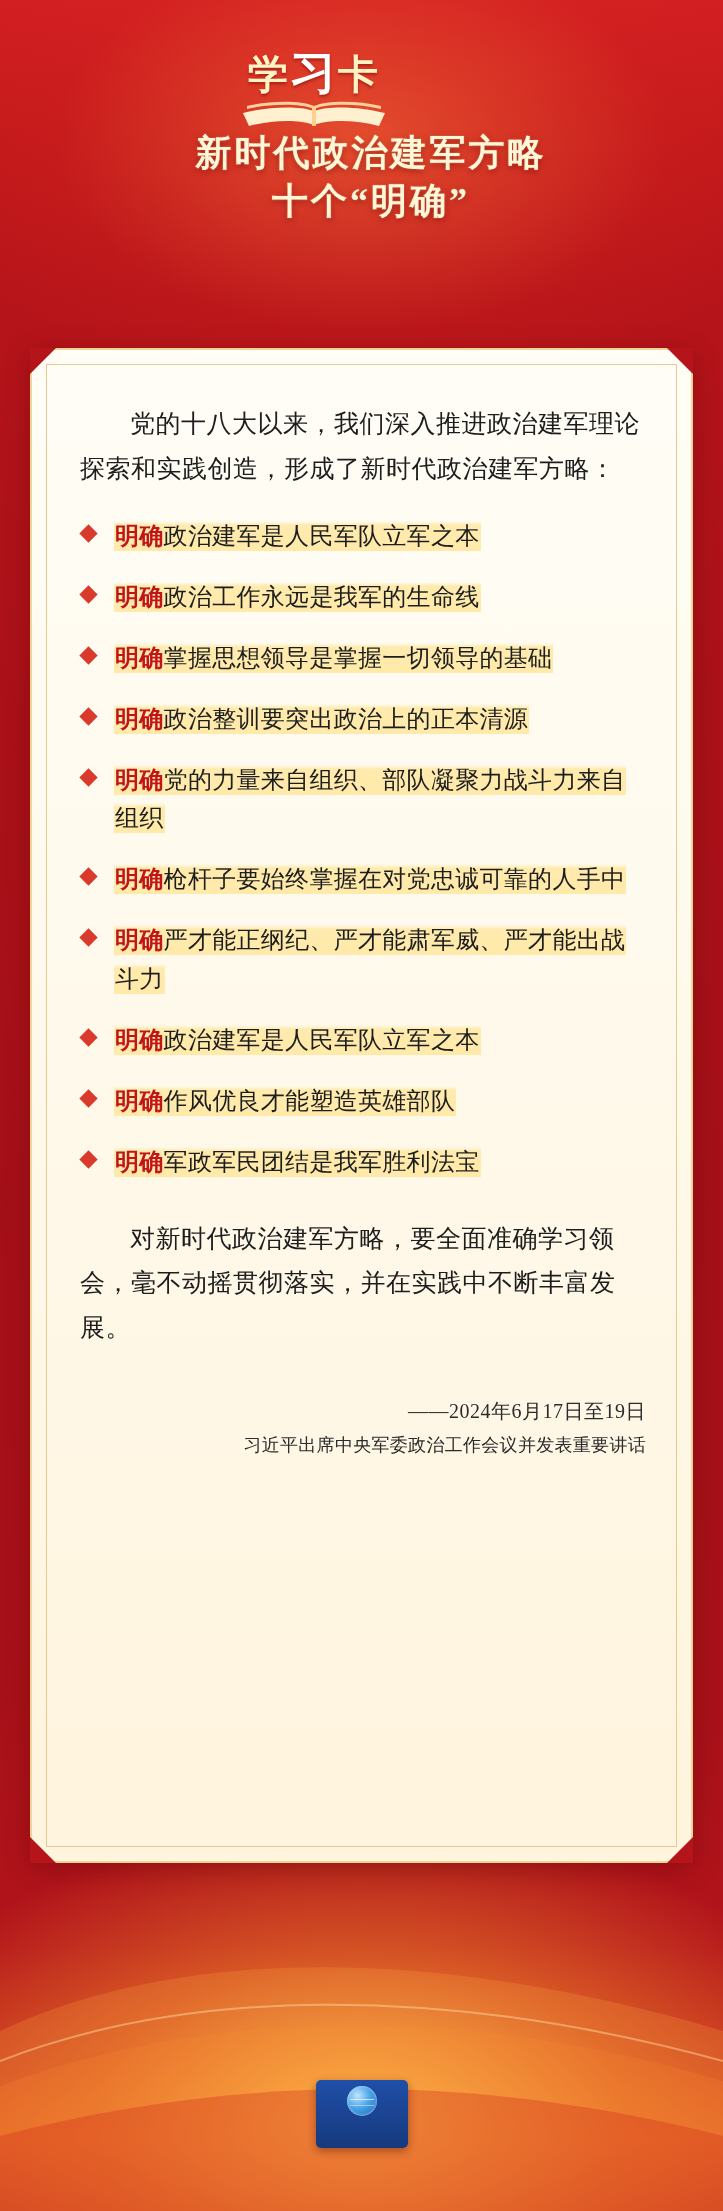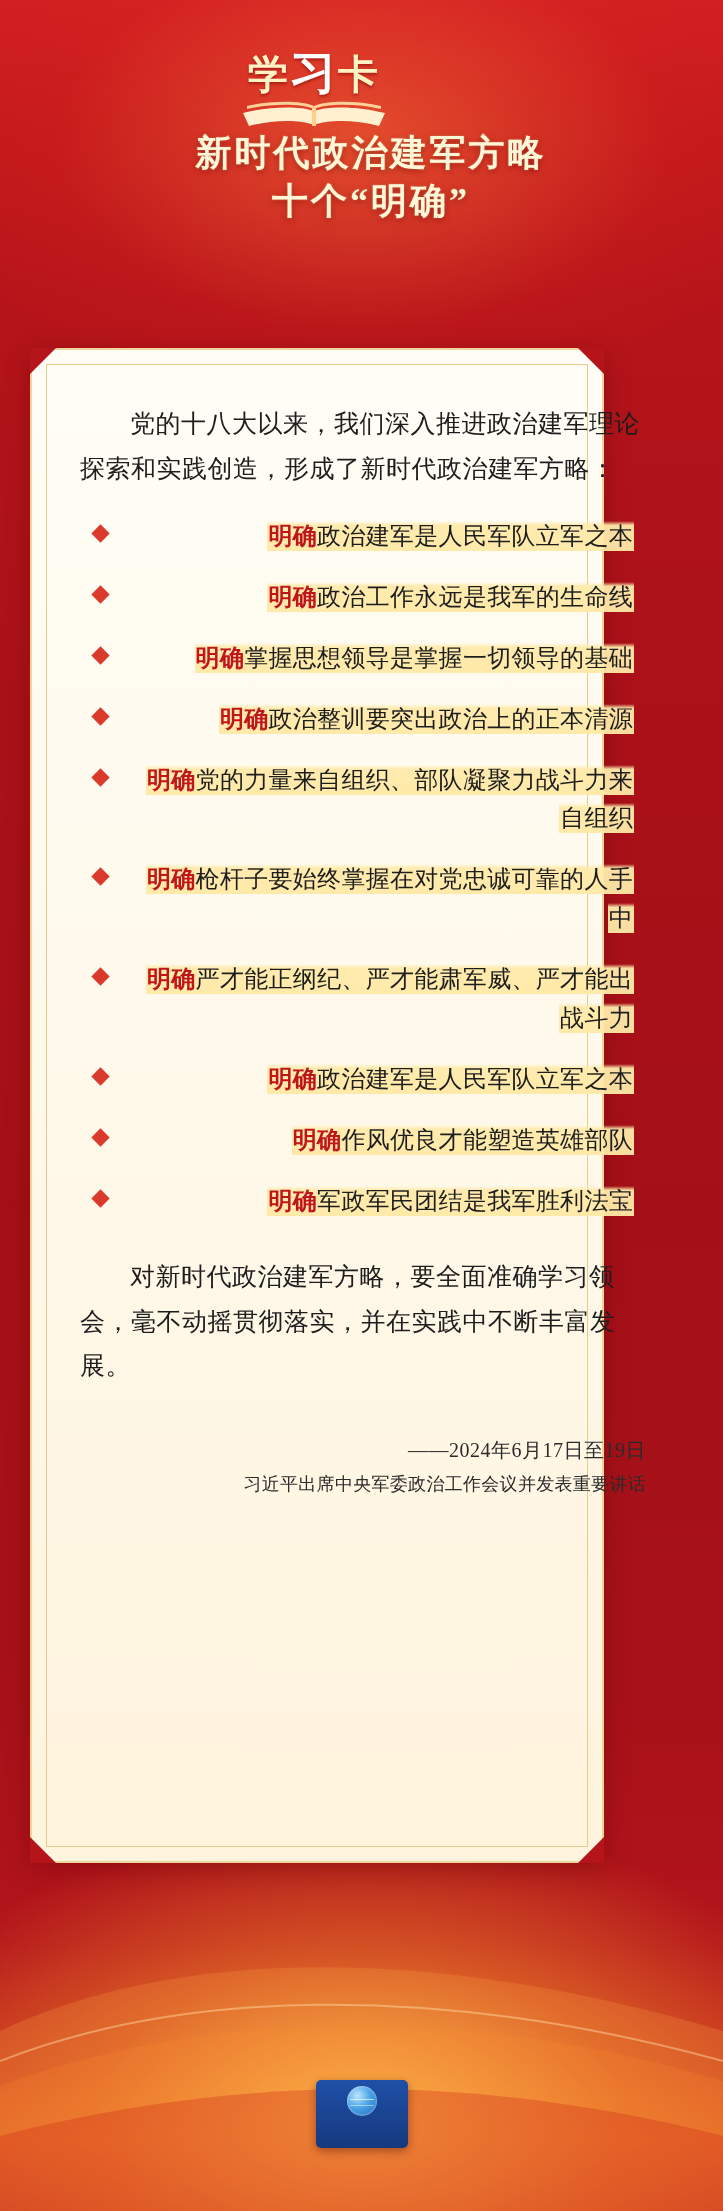--- a/index.html
+++ b/index.html
@@ -95,21 +95,21 @@
     color: #fff6d8;
     line-height: 1.32;
     text-shadow: 0 2px 6px rgba(110,0,0,0.55), 0 0 2px rgba(255,220,140,0.6);
   }
 
   
   .card {
     position: absolute;
     top: 348px;
     left: 30px;
-    width: 574px;
+    width: 663px;
     height: 1515px;
     background: linear-gradient(180deg, #fffdf6 0%, #fff8e8 60%, #fff4dd 100%);
     border: 2px solid #f0d49a;
     border-radius: 12px;
     box-shadow: 0 6px 26px rgba(90,0,0,0.35);
     box-sizing: border-box;
   }
   .card-inner {
     position: absolute;
     top: 14px;
@@ -142,23 +142,22 @@
     font-size: 25px;
     line-height: 1.78;
     color: #1d1d1d;
     text-indent: 2em;
     margin: 0 0 26px 0;
     letter-spacing: 0.5px;
   }
 
   ul.points {
     list-style: none;
-    margin: 12px;
+    margin: 0;
     padding: 0;
-    text-align: right;
   }
   ul.points li {
     position: relative;
     padding-left: 34px;
     margin-bottom: 22px;
   }
   .bullet {
     position: absolute;
     left: 2px;
     top: 10px;

